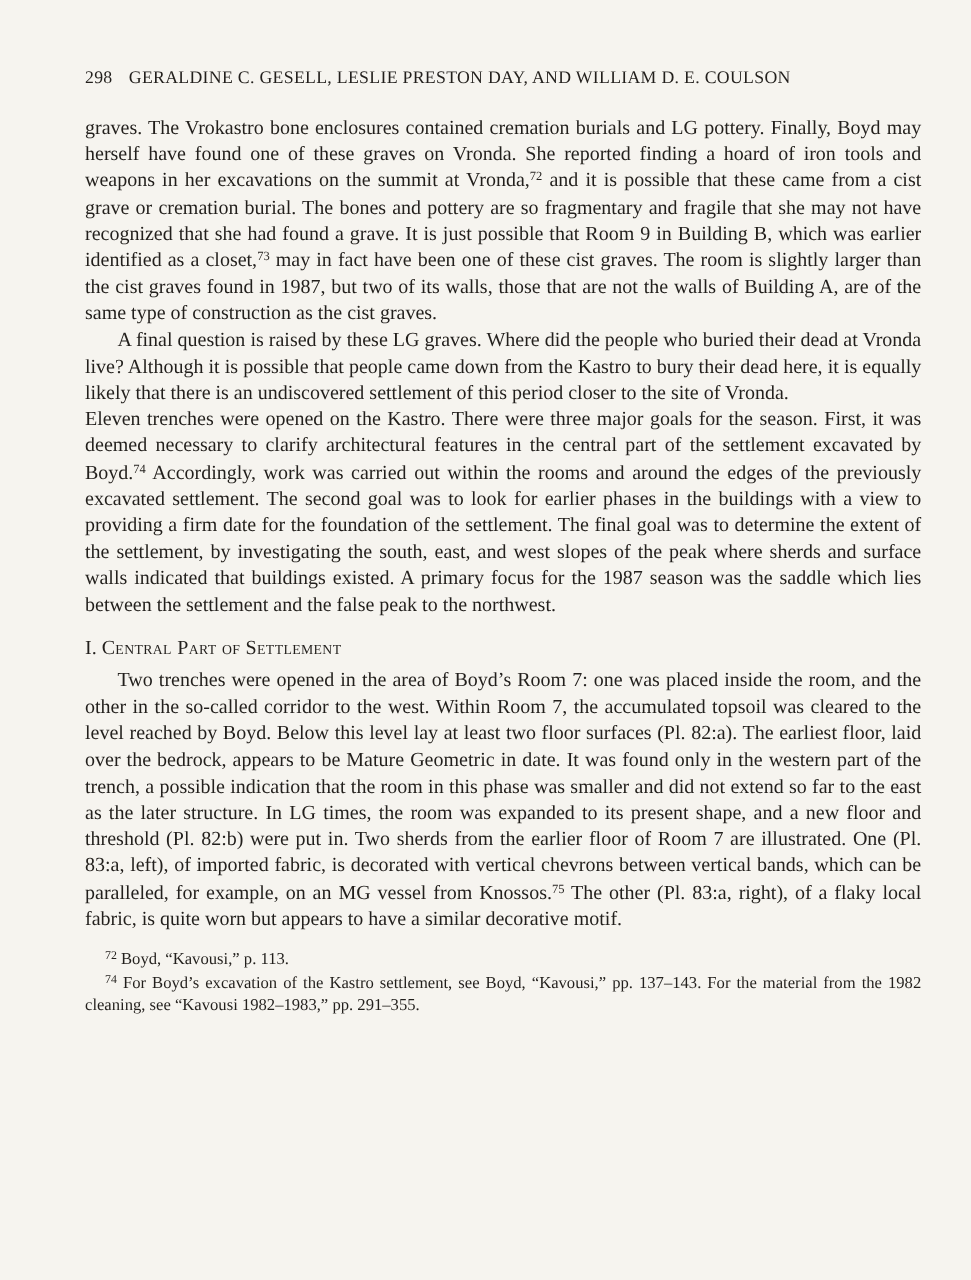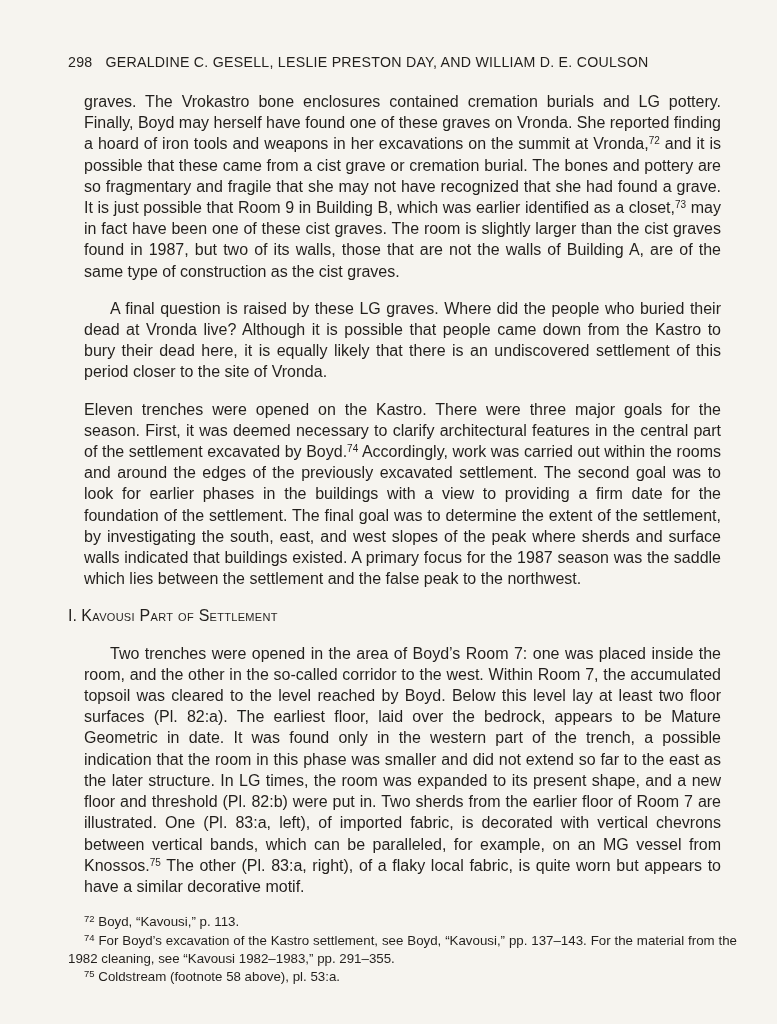--- a/index.html
+++ b/index.html
@@ -7,39 +7,39 @@
     --text-color:#221f1c;
   }
   html,body{margin:0;padding:0;background:#e9e7e2;}
   .page{
     width:777px;
     height:1024px;
     margin:0 auto;
     background:var(--page-bg);
     box-sizing:border-box;
     padding:54px 40px 0 68px;
-    font-family:Liberation Sans, sans-serif;
+    font-family:Liberation Serif, serif;
     color:var(--text-color);
     overflow:hidden;
     position:relative;
   }
   .running-head{
     font-size:14.2px;
     letter-spacing:0.25px;
     white-space:nowrap;
     margin:0 0 21px 0;
   }
   .running-head .page-num{margin-right:13px;}
   .body-text{
     font-size:16px;
     line-height:21.2px;
     text-align:justify;
   }
   .body-text p{
-    margin:16px;
+    margin:0;
     text-indent:26px;
   }
   .body-text p.no-indent{text-indent:0;}
   sup.fn-ref{
     font-size:10px;
     line-height:0;
     vertical-align:baseline;
     position:relative;
     top:-5px;
   }
@@ -89,25 +89,24 @@
 
   <main class="body-text">
 
     <p class="no-indent"><span>graves. The Vrokastro bone enclosures contained cremation burials and LG pottery. Finally, Boyd may herself have found one of these graves on Vronda. She reported finding a hoard of iron tools and weapons in her excavations on the summit at Vronda,</span><sup class="fn-ref">72</sup><span> and it is possible that these came from a cist grave or cremation burial. The bones and pottery are so fragmentary and fragile that she may not have recognized that she had found a grave. It is just possible that Room 9 in Building B, which was earlier identified as a closet,</span><sup class="fn-ref">73</sup><span> may in fact have been one of these cist graves. The room is slightly larger than the cist graves found in 1987, but two of its walls, those that are not the walls of Building A, are of the same type of construction as the cist graves.</span></p>
 
     <p><span>A final question is raised by these LG graves. Where did the people who buried their dead at Vronda live? Although it is possible that people came down from the Kastro to bury their dead here, it is equally likely that there is an undiscovered settlement of this period closer to the site of Vronda.</span></p>
 
 
     <p class="no-indent"><span>Eleven trenches were opened on the Kastro. There were three major goals for the season. First, it was deemed necessary to clarify architectural features in the central part of the settlement excavated by Boyd.</span><sup class="fn-ref">74</sup><span> Accordingly, work was carried out within the rooms and around the edges of the previously excavated settlement. The second goal was to look for earlier phases in the buildings with a view to providing a firm date for the foundation of the settlement. The final goal was to determine the extent of the settlement, by investigating the south, east, and west slopes of the peak where sherds and surface walls indicated that buildings existed. A primary focus for the 1987 season was the saddle which lies between the settlement and the false peak to the northwest.</span></p>
 
-    <h3 class="section-heading"><span>I. </span><span class="small-caps">Kavousi Part of Settlement</span></h3>
+    <h3 class="section-heading"><span>I. </span><span class="small-caps">Central Part of Settlement</span></h3>
 
     <p><span>Two trenches were opened in the area of Boyd’s Room 7: one was placed inside the room, and the other in the so-called corridor to the west. Within Room 7, the accumulated topsoil was cleared to the level reached by Boyd. Below this level lay at least two floor surfaces (Pl. 82:a). The earliest floor, laid over the bedrock, appears to be Mature Geometric in date. It was found only in the western part of the trench, a possible indication that the room in this phase was smaller and did not extend so far to the east as the later structure. In LG times, the room was expanded to its present shape, and a new floor and threshold (Pl. 82:b) were put in. Two sherds from the earlier floor of Room 7 are illustrated. One (Pl. 83:a, left), of imported fabric, is decorated with vertical chevrons between vertical bands, which can be paralleled, for example, on an MG vessel from Knossos.</span><sup class="fn-ref">75</sup><span> The other (Pl. 83:a, right), of a flaky local fabric, is quite worn but appears to have a similar decorative motif.</span></p>
 
   </main>
 
   <footer class="footnotes">
     <div class="footnote"><sup>72</sup><span> Boyd, “Kavousi,” p. 113.</span></div>
     <div class="footnote"><sup>74</sup><span> For Boyd’s excavation of the Kastro settlement, see Boyd, “Kavousi,” pp. 137–143. For the material from the 1982 cleaning, see “Kavousi 1982–1983,” pp. 291–355.</span></div>
-    <div class="footnote"><sup>75</sup><span> Coldstream (footnote 58 above), pl. 53:a.</span></div>
   </footer>
 
 </div>
 
 </body></html>

